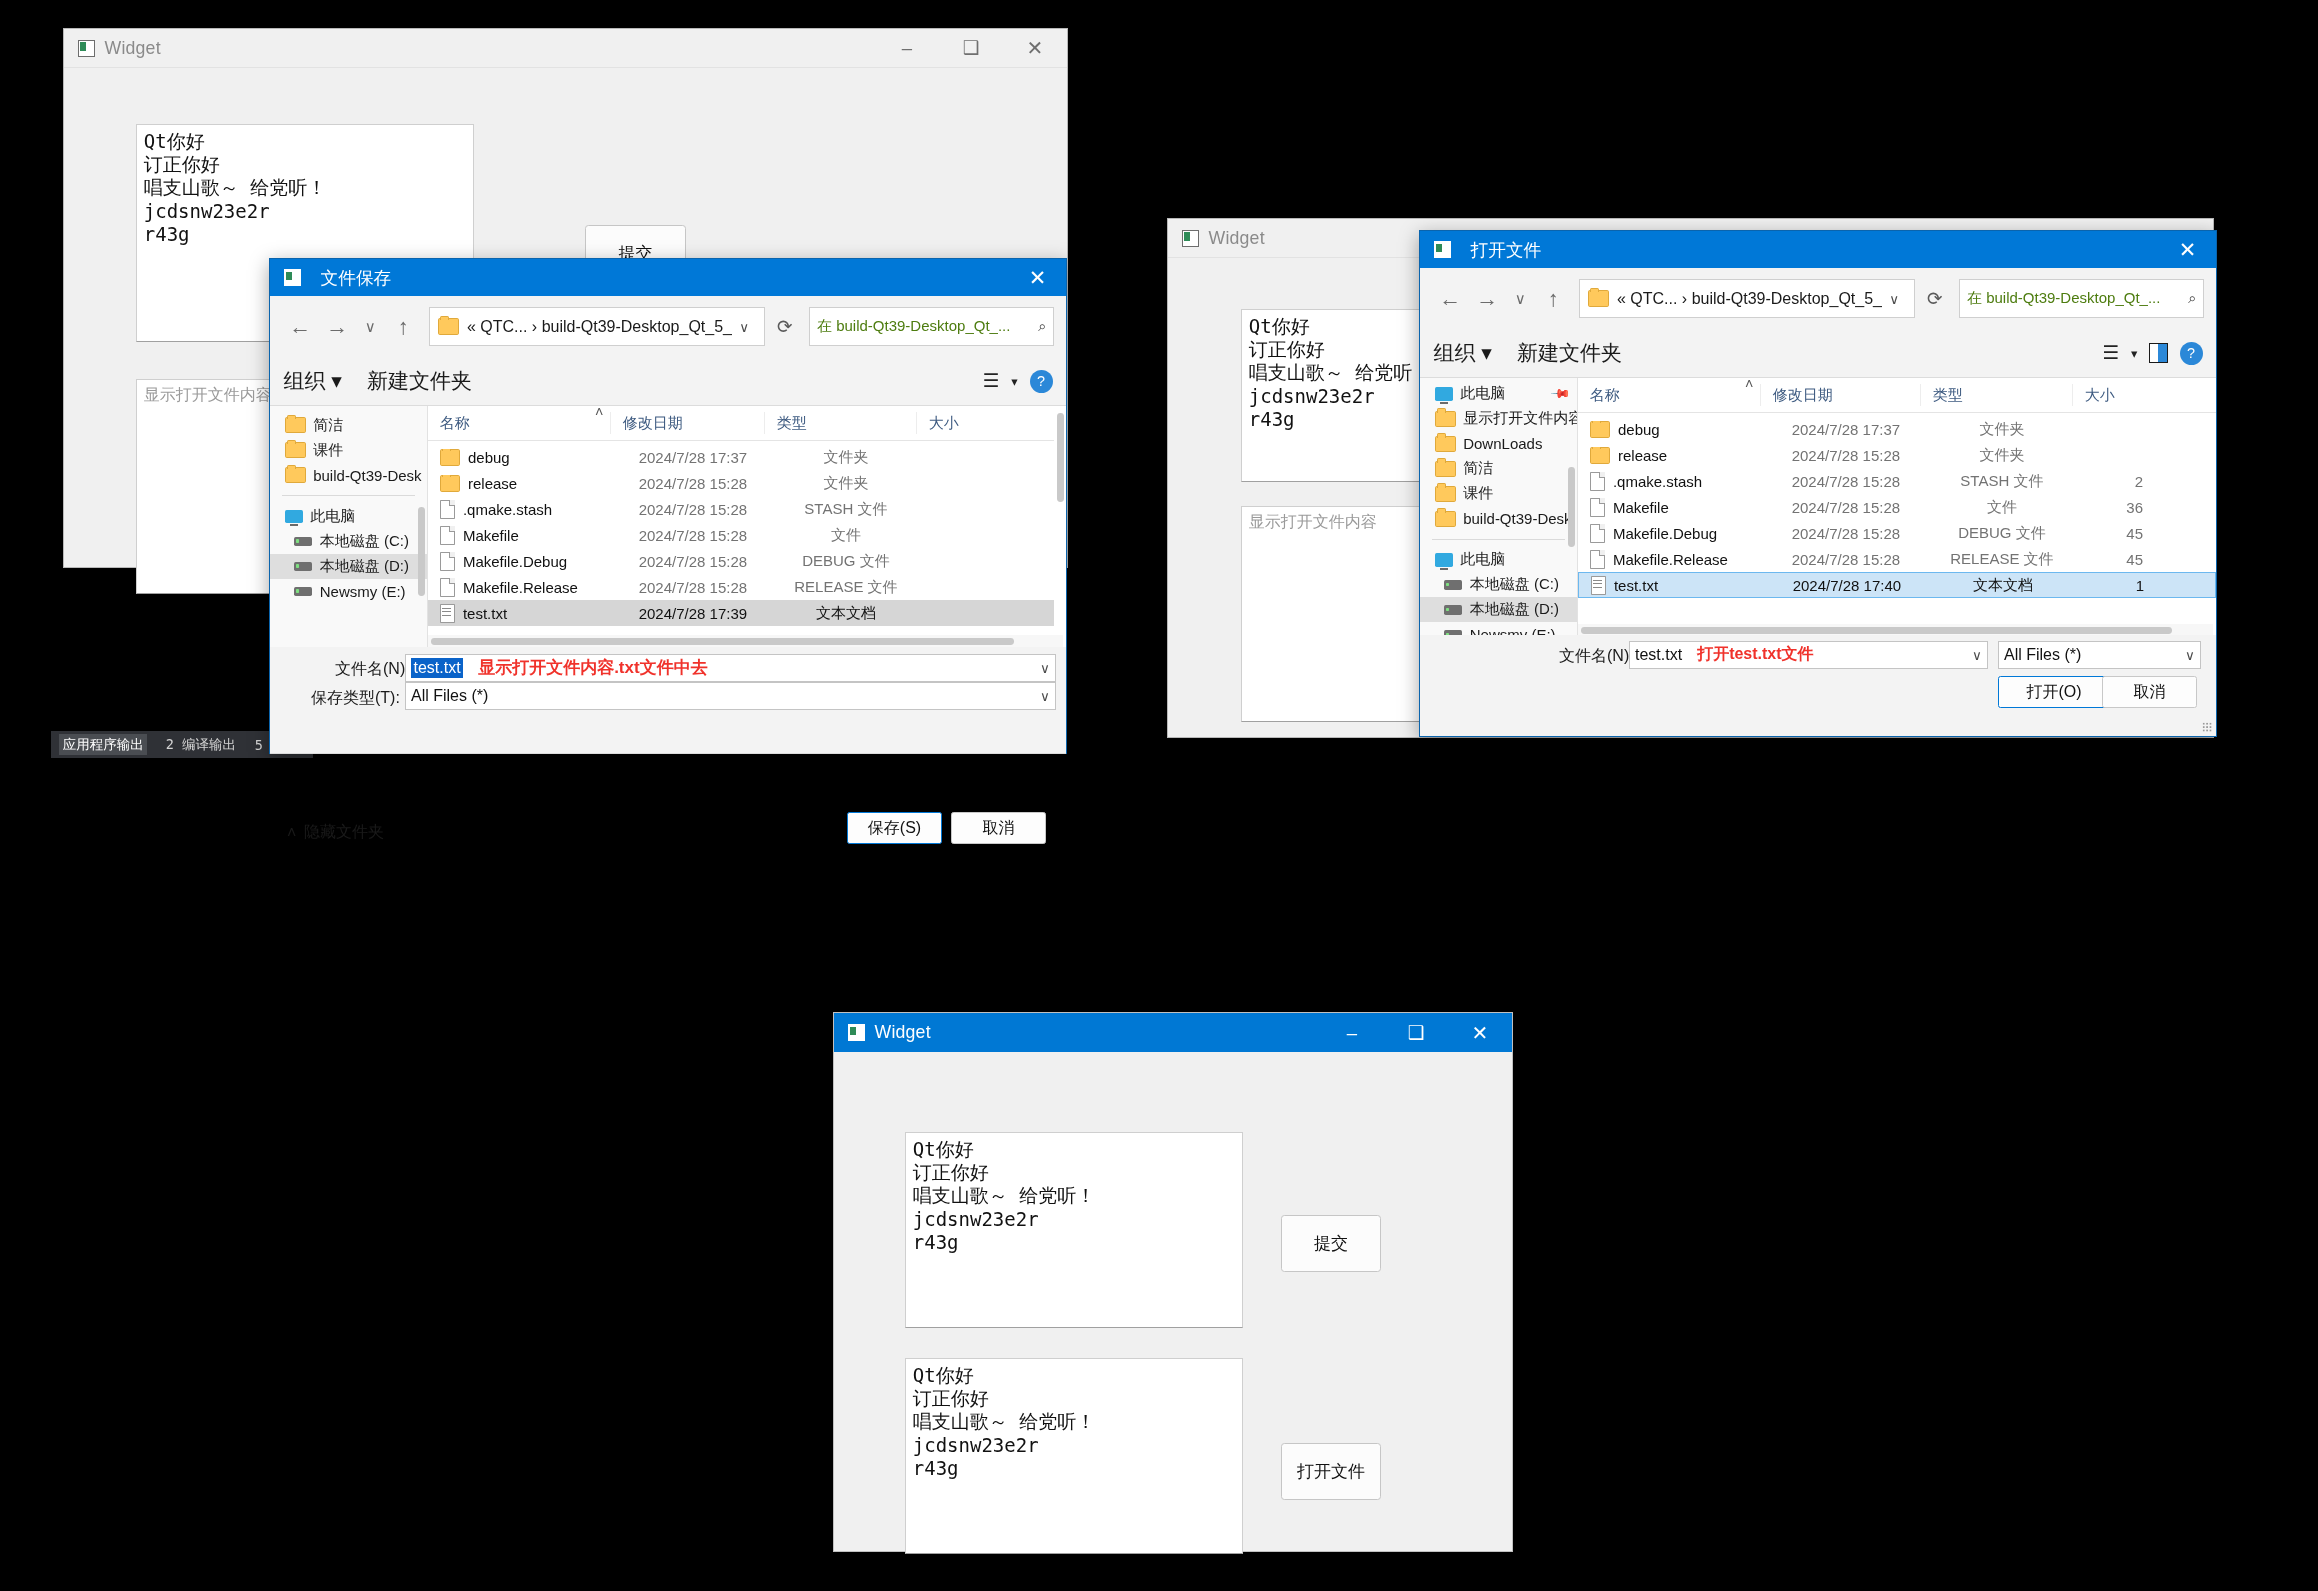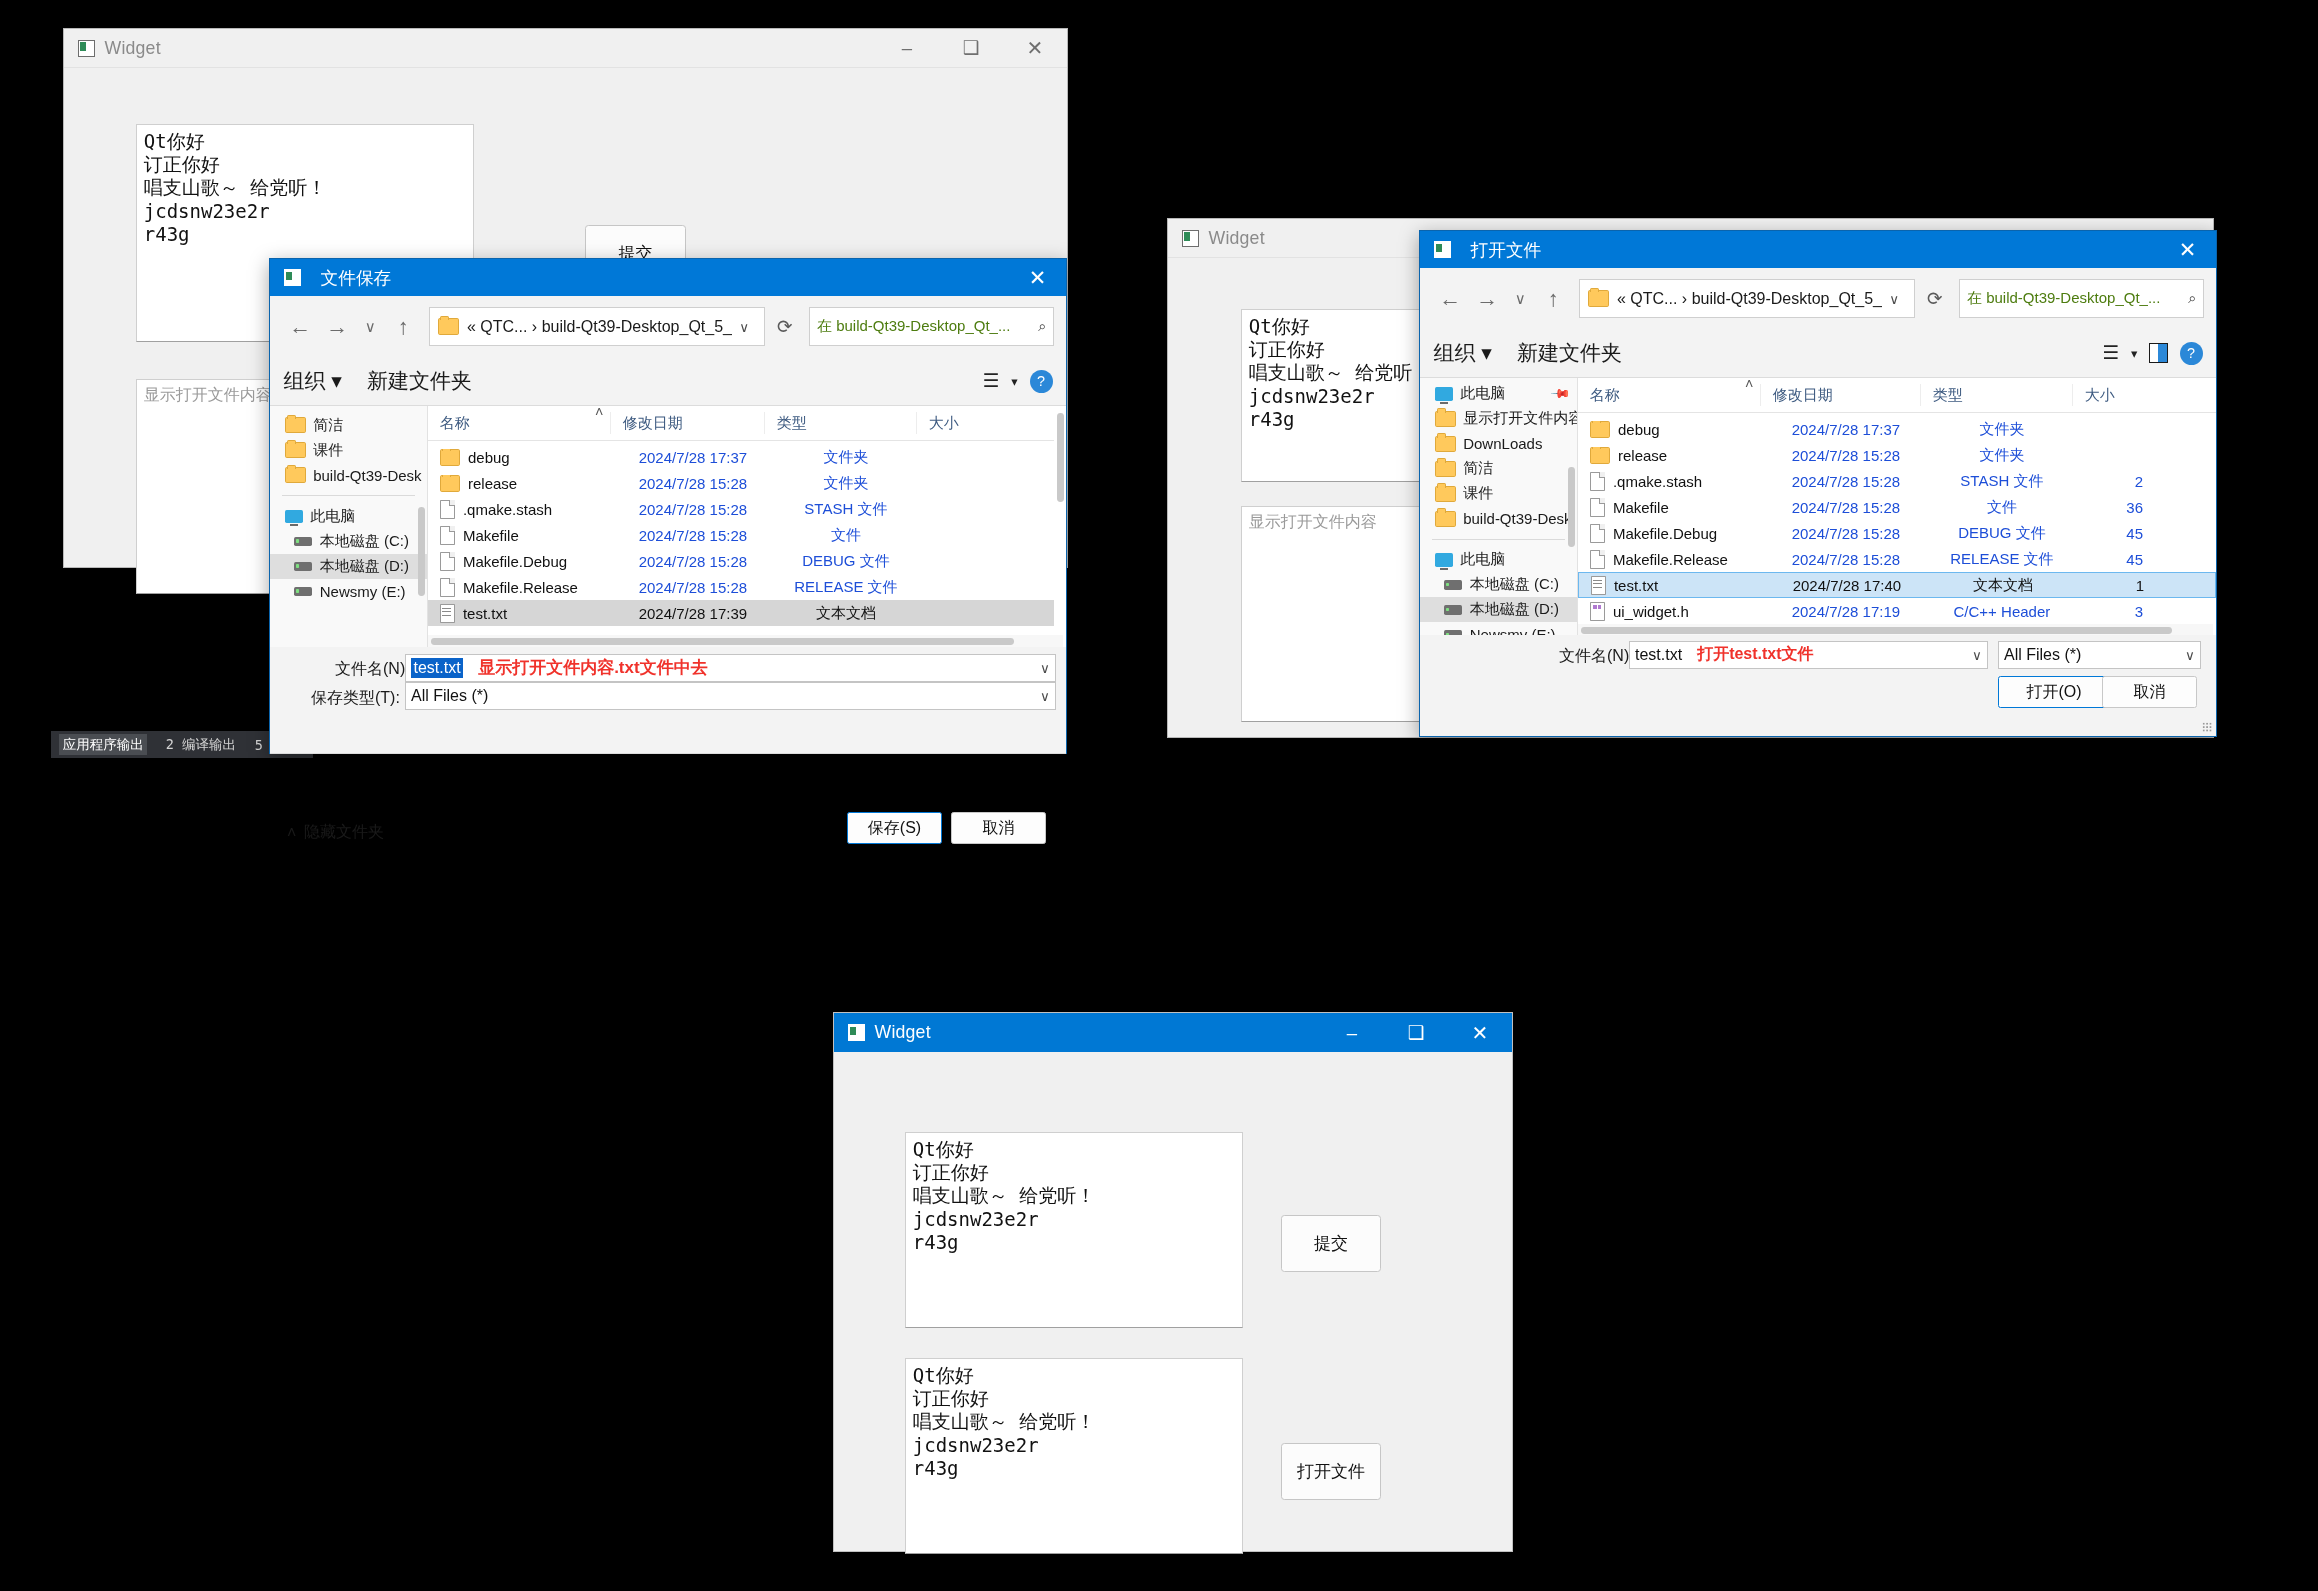--- a/index.html
+++ b/index.html
@@ -80,21 +80,21 @@
   .sep{height:0.8px;background:#dadada;margin:7.6px 11.8px;}
   .filepane{flex:1 1 auto;background:#fff;overflow:hidden;position:relative;}
   .hdrrow{height:35px;display:flex;align-items:center;border-bottom:0.8px solid #e4e4e4;box-sizing:border-box;}
   .hcell{font-size:15px;color:#3d5a80;padding-left:11.8px;box-sizing:border-box;
       border-left:0.8px solid #ededed;height:22px;display:flex;align-items:center;}
   .hcell:first-child{border-left:none;}
   .frow{height:26px;display:flex;align-items:center;box-sizing:border-box;font-size:15px;color:#111;}
   .frow.sel-grey{background:#d6d6d6;}
   .frow.sel-blue{background:#cce4f7;border:0.8px solid #6cb8ef;}
   .fcell{padding-left:11.8px;box-sizing:border-box;white-space:nowrap;overflow:hidden;text-align:center;}
-  .fcell.dim{color:#1d4ed8;}
+  .fcell.dim{color:#737373;}
   .fcell.num{text-align:right;padding-right:5px;padding-left:0;}
   .doc-ico{width:13.5px;height:17px;background:#fff;border:0.8px solid #9a9a9a;border-radius:0.8px;
       position:relative;flex:0 0 auto;}
   .doc-ico:after{content:"";position:absolute;right:-0.8px;top:-0.8px;width:5px;height:5px;
       background:#f0f0f0;border-left:0.8px solid #9a9a9a;border-bottom:0.8px solid #9a9a9a;}
   .txt-ico{width:13.5px;height:17px;background:#fff;border:0.8px solid #9a9a9a;border-radius:0.8px;flex:0 0 auto;
       background-image:repeating-linear-gradient(to bottom,#8a8a8a 0 0.8px,transparent 0.8px 3.4px);
       background-position:1.7px 3.4px;background-size:9.3px 10px;background-repeat:no-repeat;}
   .h-ico{width:13.5px;height:17px;background:#fff;border:0.8px solid #9a9a9a;border-radius:0.8px;flex:0 0 auto;position:relative;}
   .h-ico:before{content:"";position:absolute;left:2.5px;top:2.5px;width:3.4px;height:3.4px;background:#b07ad0;}
@@ -500,29 +500,20 @@
         </div>
         <div class="frow sel-blue">
           <span class="fcell" style="width:182px;display:flex;align-items:center;gap:7.6px;">
             <span class="txt-ico"></span>
             <span>test.txt</span>
             </span>
           <span class="fcell" style="width:160px;">2024/7/28 17:40</span>
           <span class="fcell" style="width:152px;">文本文档</span>
           <span class="fcell num" style="width:76px;">1</span>
         </div>
-        <div class="frow">
-          <span class="fcell" style="width:182px;display:flex;align-items:center;gap:7.6px;">
-            <span class="h-ico"></span>
-            <span>ui_widget.h</span>
-            </span>
-          <span class="fcell dim" style="width:160px;">2024/7/28 17:19</span>
-          <span class="fcell dim" style="width:152px;">C/C++ Header</span>
-          <span class="fcell dim num" style="width:76px;">3</span>
-        </div>
       </div>
       <div class="hscroll" style="width:635px;">
         <div class="hthumb" style="left:2.5px;width:591px;"></div>
       </div>
     </div>
   </div>
 
   <div class="abs botarea" style="left:0;top:404px;width:796px;height:100px;">
     <div class="abs frowlbl" style="left:139px;top:11px;">文件名(N):</div>
     <div class="abs ffield" style="left:209px;top:5.9px;width:359px;height:28px;">

